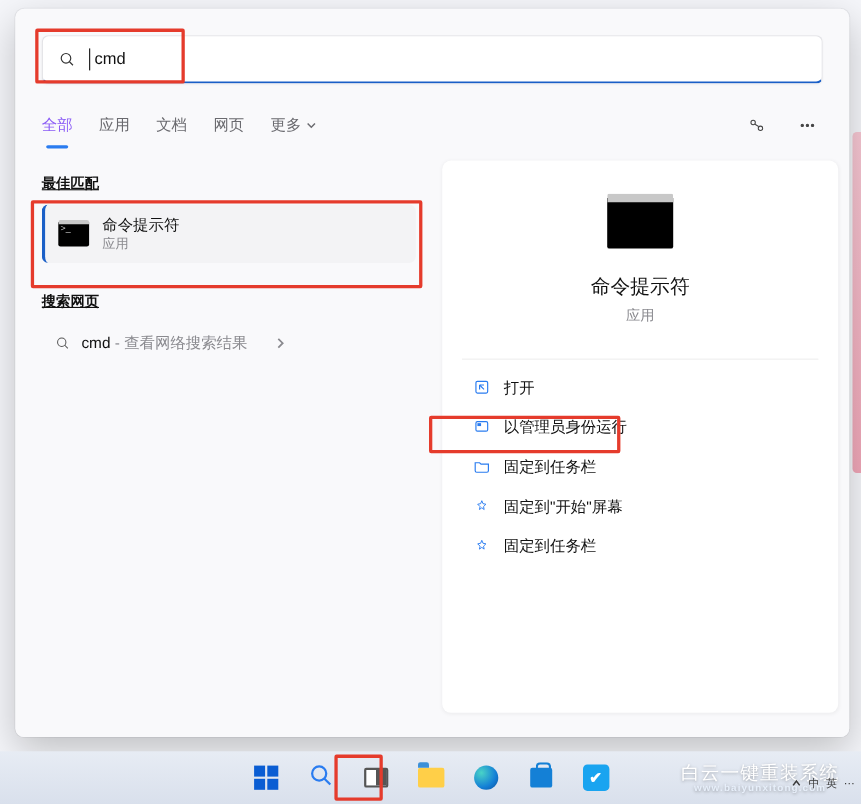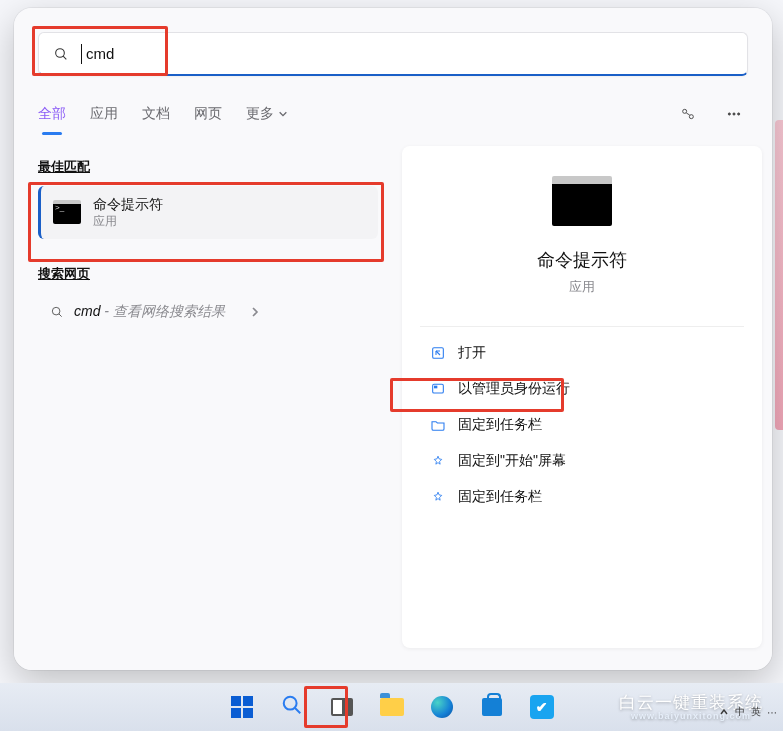--- a/index.html
+++ b/index.html
@@ -1,21 +1,21 @@
 <!DOCTYPE html>
 <html><head>
 <meta charset="utf-8">
 <style>
   * { margin:0; padding:0; box-sizing:border-box; font-family:"Segoe UI","Microsoft YaHei",sans-serif; }
   body { width:783px; height:731px; background:#f5f6fa; position:relative; overflow:hidden; }
 
   
   .panel {
     position:absolute; left:14px; top:8px; width:758px; height:662px;
-    background:rgba(249,249,251,0.98); border-radius:18px;
+    background:rgba(249,249,251,0.98); border-radius:8px;
     box-shadow:0 12px 36px rgba(0,0,0,0.22), 0 0 0 1px rgba(0,0,0,0.05);
     overflow:hidden;
   }
 
   
   .searchbox {
     position:absolute; left:24px; right:24px; top:24px; height:44px;
     background:#fff; border-radius:6px;
     border:1px solid #e2e2e6; border-bottom:2px solid #1a5fc7;
     display:flex; align-items:center; padding:0 14px;
@@ -50,39 +50,39 @@
     background:#f3f3f5; border-radius:6px; border-left:3px solid #1a5fc7;
   }
   .cmd-icon { width:28px; height:24px; background:#000; border-top:4px solid #c8c8c8; border-radius:2px; flex:none; position:relative; }
   .cmd-icon::after { content:">_"; position:absolute; left:2px; top:-1px; font-size:8px; color:#ddd; }
   .result .lines { line-height:1.25; }
   .result .l1 { font-size:14px; color:#111; }
   .result .l2 { font-size:12px; color:#8a8a8f; }
   .sect-head.second { margin-top:26px; }
   .webrow {
     display:flex; align-items:center; gap:24px; padding:10px 12px;
-    font-size:14px; color:#111; justify-content:flex-start;font-style:italic;
+    font-size:14px; color:#111; justify-content:flex-start;
   }
   .webrow .wl { display:flex; align-items:center; gap:10px; }
   .webrow .hint { color:#8a8a8f; }
   .webrow svg { width:12px; height:12px; stroke:#8a8a8f; fill:none; stroke-width:1.6; }
 
   
   .detail {
     position:absolute; left:388px; top:138px; width:360px; bottom:22px;
     background:#fff; border-radius:8px; box-shadow:0 1px 4px rgba(0,0,0,0.06);
     padding:30px 18px 18px;
     display:flex; flex-direction:column; align-items:center;
   }
   .detail-icon { width:60px; height:50px; background:#000; border-top:8px solid #c8c8c8; border-radius:2px; margin-bottom:22px; }
   .detail-title { font-size:18px; color:#111; margin-bottom:6px; }
   .detail-sub { font-size:13px; color:#8a8a8f; margin-bottom:6px; }
   .detail-sep { width:100%; height:1px; background:#eee; margin:24px 0 8px; }
   .action {
-    width:100%; display:flex; align-items:center; gap:12px;
+    width:100%; display:flex; align-items:flex-start; gap:12px;
     padding:9px 10px; font-size:14px; color:#111; border-radius:4px;
   }
   .action svg { width:16px; height:16px; stroke:#2a7cf0; fill:none; stroke-width:1.6; flex:none; }
 
   
   .hl { position:absolute; border:3px solid #e53b2c; border-radius:2px; pointer-events:none; }
 
   
   .taskbar {
     position:absolute; left:0; right:0; bottom:0; height:48px;

